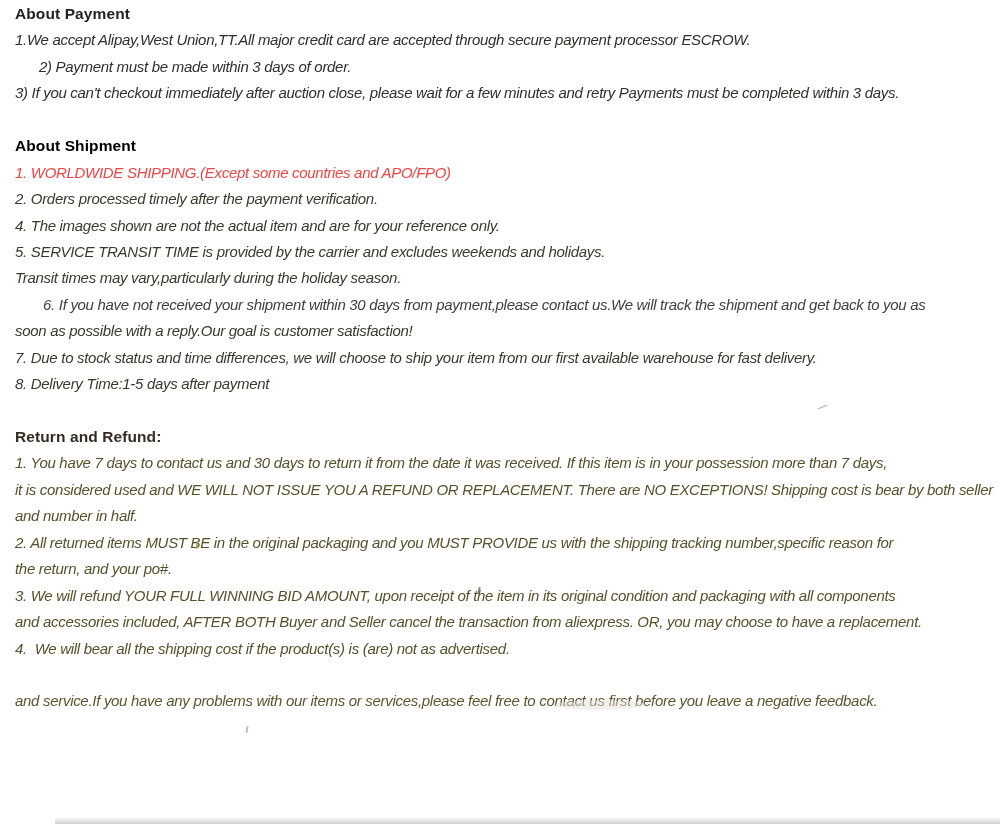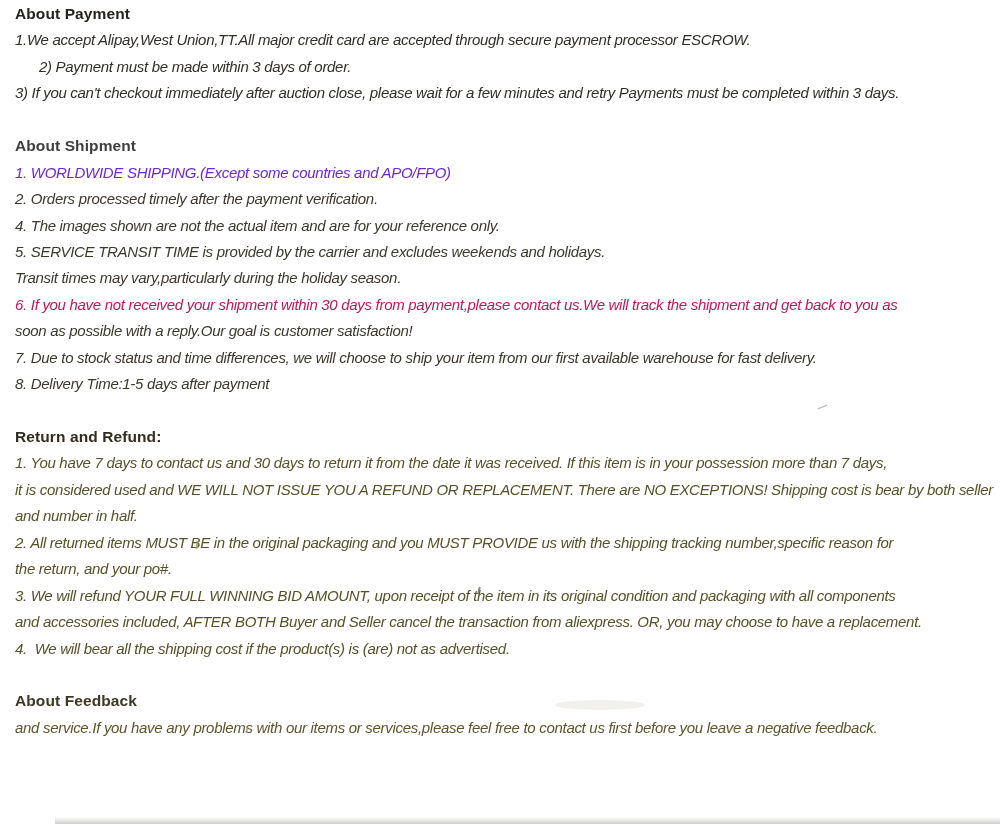--- a/index.html
+++ b/index.html
@@ -102,42 +102,41 @@
 </head>
 <body>
 
 <div class="page">
   <div class="content">
       <div class="line heading" style="color: rgb(38, 34, 32);">About Payment</div>
       <div class="line" style="color: rgb(50, 46, 42);">1.We accept Alipay,West Union,TT.All major credit card are accepted through secure payment processor ESCROW.</div>
       <div class="line" style="color: rgb(50, 46, 42); margin-left: 24px;">2) Payment must be made within 3 days of order.</div>
       <div class="line" style="color: rgb(50, 46, 42);">3) If you can't checkout immediately after auction close, please wait for a few minutes and retry Payments must be completed within 3 days.</div>
       <div class="spacer"></div>
-      <div class="line heading" style="color: #404040;">About Shipment</div>
-      <div class="line" style="color: #6d28d9; font-style: italic;">1. WORLDWIDE SHIPPING.(Except some countries and APO/FPO)</div>
+      <div class="line heading" style="color: #000000;">About Shipment</div>
+      <div class="line" style="color: #ef4444; font-style: italic;">1. WORLDWIDE SHIPPING.(Except some countries and APO/FPO)</div>
       <div class="line" style="color: rgb(61, 56, 46);">2. Orders processed timely after the payment verification.</div>
       <div class="line" style="color: rgb(61, 56, 46);">4. The images shown are not the actual item and are for your reference only.</div>
       <div class="line" style="color: rgb(61, 56, 46);">5. SERVICE TRANSIT TIME is provided by the carrier and excludes weekends and holidays.</div>
       <div class="line" style="color: rgb(61, 56, 46);">Transit times may vary,particularly during the holiday season.</div>
-      <div class="line" style="color: #be185d;">6. If you have not received your shipment within 30 days from payment,please contact us.We will track the shipment and get back to you as</div>
+      <div class="line" style="color: #404040; margin-left: 28px;">6. If you have not received your shipment within 30 days from payment,please contact us.We will track the shipment and get back to you as</div>
       <div class="line" style="color: rgb(61, 56, 46);">soon as possible with a reply.Our goal is customer satisfaction!</div>
       <div class="line" style="color: rgb(61, 56, 46);">7. Due to stock status and time differences, we will choose to ship your item from our first available warehouse for fast delivery.</div>
       <div class="line" style="color: rgb(61, 56, 46);">8. Delivery Time:1-5 days after payment</div>
       <div class="spacer"></div>
       <div class="line heading" style="color: rgb(51, 44, 32);">Return and Refund:</div>
       <div class="line" style="color: rgb(87, 81, 41);">1. You have 7 days to contact us and 30 days to return it from the date it was received. If this item is in your possession more than 7 days,</div>
       <div class="line" style="color: rgb(87, 81, 41);">it is considered used and WE WILL NOT ISSUE YOU A REFUND OR REPLACEMENT. There are NO EXCEPTIONS! Shipping cost is bear by both seller</div>
       <div class="line" style="color: rgb(87, 81, 41);">and number in half.</div>
       <div class="line" style="color: rgb(87, 81, 41);">2. All returned items MUST BE in the original packaging and you MUST PROVIDE us with the shipping tracking number,specific reason for</div>
       <div class="line" style="color: rgb(87, 81, 41);">the return, and your po#.</div>
       <div class="line" style="color: rgb(87, 81, 41);">3. We will refund YOUR FULL WINNING BID AMOUNT, upon receipt of the item in its original condition and packaging with all components</div>
       <div class="line" style="color: rgb(87, 81, 41);">and accessories included, AFTER BOTH Buyer and Seller cancel the transaction from aliexpress. OR, you may choose to have a replacement.</div>
       <div class="line" style="color: rgb(87, 81, 41);">4.  We will bear all the shipping cost if the product(s) is (are) not as advertised.</div>
       <div class="spacer"></div>
-      <div class="line heading" style="color: rgb(60, 56, 36);">About Feedback</div>
       <div class="line" style="color: rgb(92, 86, 45);">and service.If you have any problems with our items or services,please feel free to contact us first before you leave a negative feedback.</div>
     </div>
   <div class="artifact artifact-tick"></div>
   <div class="artifact artifact-quote-olive"></div>
   <div class="artifact artifact-quote-gray"></div>
   <div class="artifact artifact-quote-feedback"></div>
   <div class="artifact artifact-smudge"></div>
   <div class="bottom-edge"></div>
 </div>
 

